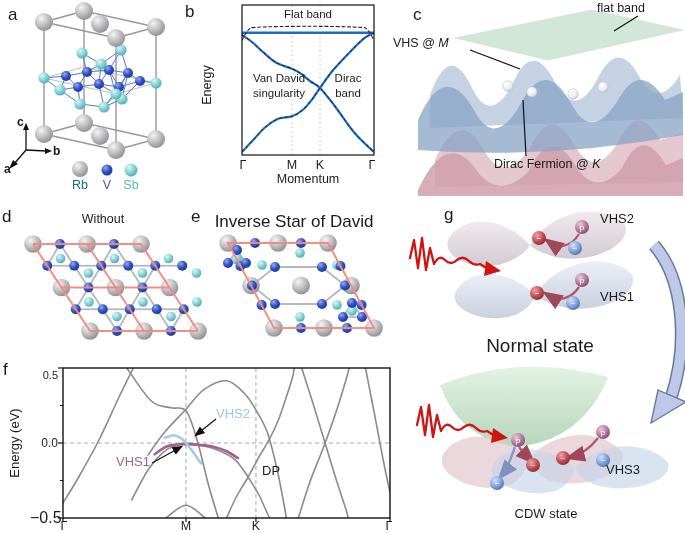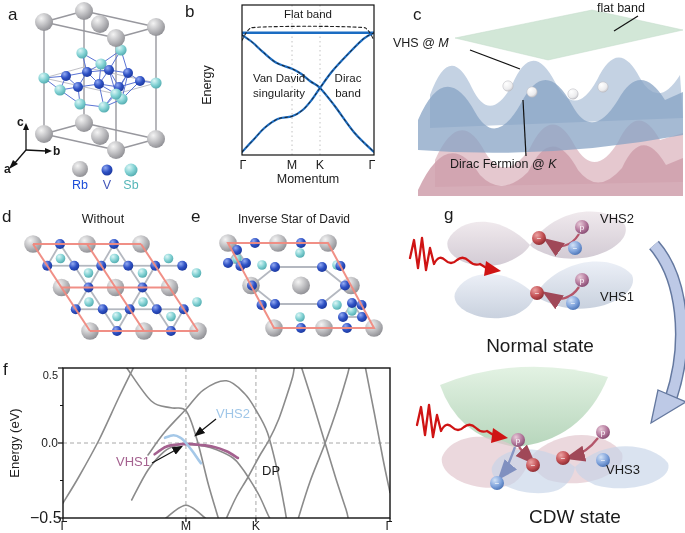--- a/index.html
+++ b/index.html
@@ -445,54 +445,54 @@
   <span class="txt plabel" style="left:185px;top:2px">b</span>
   <span class="txt plabel" style="left:413px;top:5px">c</span>
   <span class="txt plabel" style="left:2px;top:207px">d</span>
   <span class="txt plabel" style="left:191px;top:207px">e</span>
   <span class="txt plabel" style="left:3px;top:360px">f</span>
   <span class="txt plabel" style="left:444px;top:205px">g</span>
 
   <span class="txt" style="left:17px;top:115px;font-size:12px;font-weight:600">c</span>
   <span class="txt" style="left:53px;top:144px;font-size:12px;font-weight:600">b</span>
   <span class="txt" style="left:4px;top:162px;font-size:12px;font-weight:600">a</span>
-  <span class="txt ctr" style="left:80px;top:178px;font-size:12.5px;color:#1d4ed8">Rb</span>
+  <span class="txt ctr" style="left:80px;top:178px;font-size:12.5px;color:#0f766e">Rb</span>
   <span class="txt ctr" style="left:107px;top:178px;font-size:12.5px;color:#4356b8">V</span>
   <span class="txt ctr" style="left:131px;top:178px;font-size:12.5px;color:#55b6b8">Sb</span>
 
   <span class="txt ctr ann-b" style="left:308px;top:8px">Flat band</span>
   <span class="txt ctr ann-b" style="left:279px;top:72px">Van David</span>
   <span class="txt ctr ann-b" style="left:279px;top:87px">singularity</span>
   <span class="txt ctr ann-b" style="left:348px;top:72px">Dirac</span>
   <span class="txt ctr ann-b" style="left:348px;top:87px">band</span>
   <span class="txt rot" style="left:207px;top:85px;font-size:12.5px">Energy</span>
   <span class="txt ctr tick" style="left:243px;top:158px">Γ</span>
   <span class="txt ctr tick" style="left:292px;top:158px">M</span>
   <span class="txt ctr tick" style="left:320px;top:158px">K</span>
   <span class="txt ctr tick" style="left:372px;top:158px">Γ</span>
   <span class="txt ctr" style="left:308px;top:172px;font-size:12.5px">Momentum</span>
 
   <span class="txt ann-c" style="left:597px;top:1px">flat band</span>
   <span class="txt ann-c" style="left:393px;top:36px"><span>VHS @ </span><span class="ital">M</span></span>
-  <span class="txt ann-c" style="left:450px;top:157px"><span>Dirac Fermion @ </span><span class="ital">K</span></span>
+  <span class="txt ann-c" style="left:494px;top:157px"><span>Dirac Fermion @ </span><span class="ital">K</span></span>
 
   <span class="txt ctr" style="left:103px;top:212px;font-size:12.5px">Without</span>
-  <span class="txt ctr" style="left:294px;top:212px;font-size:12px">Inverse Star of David</span>
+  <span class="txt ctr" style="left:294px;top:212px;font-size:17px">Inverse Star of David</span>
 
   <span class="txt rot" style="left:14px;top:443px;font-size:13px">Energy (eV)</span>
   <span class="txt rt" style="left:30px;top:369px;width:28px;font-size:11px">0.5</span>
   <span class="txt rt" style="left:30px;top:436px;width:28px;font-size:12px">0.0</span>
   <span class="txt rt" style="left:30px;top:509px;width:28px;font-size:16px">−0.5</span>
   <span class="txt ctr tick" style="left:64px;top:519px">Γ</span>
   <span class="txt ctr tick" style="left:186px;top:519px">M</span>
   <span class="txt ctr tick" style="left:256px;top:519px">K</span>
   <span class="txt ctr tick" style="left:389px;top:519px">Γ</span>
   <span class="txt" style="left:216px;top:406px;font-size:13px;color:#9fc6e8">VHS2</span>
   <span class="txt" style="left:116px;top:454px;font-size:13px;color:#a4618f">VHS1</span>
   <span class="txt" style="left:262px;top:463px;font-size:13px">DP</span>
 
   <span class="txt" style="left:600px;top:211px;font-size:13px">VHS2</span>
   <span class="txt" style="left:600px;top:289px;font-size:13px">VHS1</span>
   <span class="txt" style="left:606px;top:462px;font-size:13px">VHS3</span>
   <span class="txt ctr" style="left:540px;top:335px;font-size:19px">Normal state</span>
-  <span class="txt ctr" style="left:575px;top:506px;font-size:19px">CDW state</span>
+  <span class="txt ctr" style="left:546px;top:506px;font-size:13px">CDW state</span>
 
 </div>
 
 </body></html>

